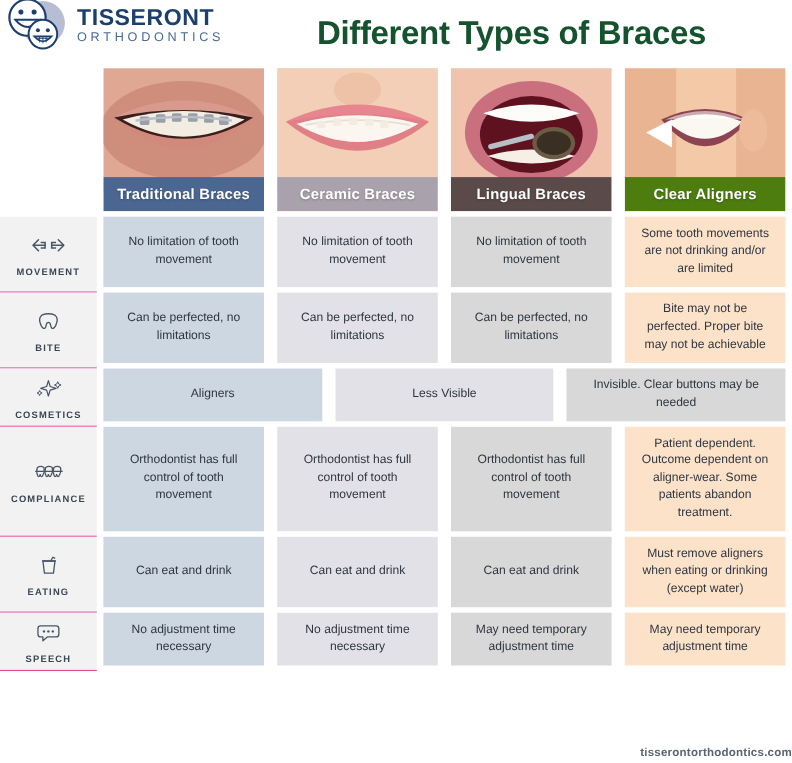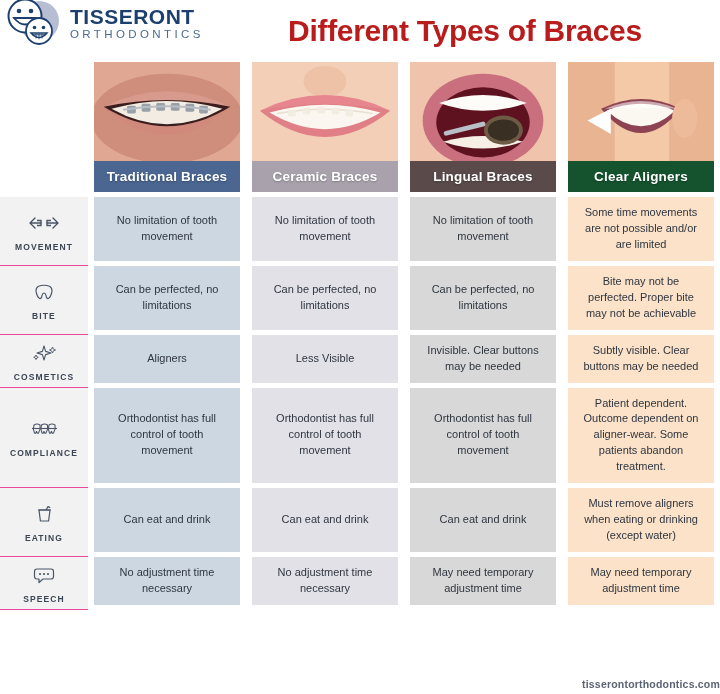--- a/index.html
+++ b/index.html
@@ -33,21 +33,21 @@
     font-size: 11.5px;
     color: #4a6a93;
     letter-spacing: 3.4px;
     margin-top: 2px;
   }
   .page-title {
     flex: 1;
     text-align: center;
     font-size: 30px;
     font-weight: bold;
-    color: #b91c1c;
+    color: #14532d;
     letter-spacing: -0.3px;
     padding-left: 20px;
     margin-top: 16px;
   }
 
   
   .grid {
     position: absolute;
     top: 62px;
     left: 0;
@@ -214,38 +214,38 @@
       <svg class="photo-img" viewBox="0 0 150 117" preserveAspectRatio="none">
         <rect width="150" height="117" fill="#f3c9a8"></rect>
         <path d="M0 0 H48 V117 H0 Z" fill="#e8b492"></path>
         <path d="M104 0 H150 V117 H104 Z" fill="#e8b492"></path>
         <path d="M34 48 Q75 28 116 48 Q75 98 34 48 Z" fill="#8d4352"></path>
         <path d="M40 50 Q75 36 110 50 Q75 82 40 50 Z" fill="#fbf8f2"></path>
         <path d="M38 48 Q75 32 112 48 Q75 46 38 48 Z" fill="#ffffff" opacity="0.55"></path>
         <polygon points="20,60 44,48 44,74" fill="#ffffff"></polygon>
         <ellipse cx="120" cy="58" rx="13" ry="20" fill="#edbb9a"></ellipse>
       </svg>
-      <div class="col-head-bar" style="background:#14532d">Clear Aligners</div>
+      <div class="col-head-bar" style="background:#4d7c0f">Clear Aligners</div>
     </div>
   </div>
 
   <div class="row">
     <div class="cat-cell">
       <svg class="cat-icon" viewBox="0 0 34 18">
         <path d="M14 9 H4 M8 4 L3 9 L8 14" stroke="#4a5668" stroke-width="1.4" fill="none" stroke-linecap="round" stroke-linejoin="round"></path>
         <path d="M10 6.5 H14 V11.5 H10" stroke="#4a5668" stroke-width="1.4" fill="none"></path>
         <path d="M20 9 H30 M26 4 L31 9 L26 14" stroke="#4a5668" stroke-width="1.4" fill="none" stroke-linecap="round" stroke-linejoin="round"></path>
         <path d="M24 6.5 H20 V11.5 H24" stroke="#4a5668" stroke-width="1.4" fill="none"></path>
       </svg>
       <span class="cat-label">MOVEMENT</span>
     </div>
     <div class="col-cell" style="background:#ccd7e2">No limitation of tooth movement</div>
     <div class="col-cell" style="background:#e3e1e8">No limitation of tooth movement</div>
     <div class="col-cell" style="background:#d8d8d8">No limitation of tooth movement</div>
-    <div class="col-cell" style="background:#fbe2c9">Some time movements are not possible and/or are limited</div>
+    <div class="col-cell" style="background:#fbe2c9">Some tooth movements are not drinking and/or are limited</div>
   </div>
 
   <div class="row">
     <div class="cat-cell">
       <svg class="cat-icon" viewBox="0 0 34 18">
         <path d="M11 3.5 Q17 1 23 3.5 Q26 6 24.5 10.5 Q23.5 14.5 21.5 15.5 Q19.5 16 19 12.5 Q18.5 10 17 10 Q15.5 10 15 12.5 Q14.5 16 12.5 15.5 Q10.5 14.5 9.5 10.5 Q8 6 11 3.5 Z" stroke="#4a5668" stroke-width="1.2" fill="none" stroke-linejoin="round"></path>
       </svg>
       <span class="cat-label">BITE</span>
     </div>
     <div class="col-cell" style="background:#ccd7e2">Can be perfected, no limitations</div>
@@ -259,21 +259,20 @@
       <svg class="cat-icon" viewBox="0 0 34 18">
         <path d="M17 2 L18.6 7.4 L24 9 L18.6 10.6 L17 16 L15.4 10.6 L10 9 L15.4 7.4 Z" stroke="#4a5668" stroke-width="1.1" fill="none" stroke-linejoin="round"></path>
         <path d="M25.5 3 L26.4 5.1 L28.5 6 L26.4 6.9 L25.5 9 L24.6 6.9 L22.5 6 L24.6 5.1 Z" stroke="#4a5668" stroke-width="0.9" fill="none" stroke-linejoin="round"></path>
         <path d="M9 11 L9.7 12.6 L11.3 13.3 L9.7 14 L9 15.6 L8.3 14 L6.7 13.3 L8.3 12.6 Z" stroke="#4a5668" stroke-width="0.9" fill="none" stroke-linejoin="round"></path>
       </svg>
       <span class="cat-label">COSMETICS</span>
     </div>
     <div class="col-cell" style="background:#ccd7e2">Aligners</div>
     <div class="col-cell" style="background:#e3e1e8">Less Visible</div>
     <div class="col-cell" style="background:#d8d8d8">Invisible. Clear buttons may be needed</div>
-    <div class="col-cell" style="background:#fbe2c9">Subtly visible. Clear buttons may be needed</div>
   </div>
 
   <div class="row">
     <div class="cat-cell">
       <svg class="cat-icon" viewBox="0 0 34 18">
         <g stroke="#4a5668" stroke-width="1.1" fill="none">
           <path d="M7 5 Q10 3 13 5 Q14 9 11.5 13 Q10 14 9.5 11 Q9 14 7.5 13 Q5.5 9 7 5 Z"></path>
           <path d="M14.5 5 Q17.5 3 20.5 5 Q21.5 9 19 13 Q17.5 14 17 11 Q16.5 14 15 13 Q13 9 14.5 5 Z"></path>
           <path d="M22 5 Q25 3 28 5 Q29 9 26.5 13 Q25 14 24.5 11 Q24 14 22.5 13 Q20.5 9 22 5 Z"></path>
           <path d="M5 8.5 H30"></path>

